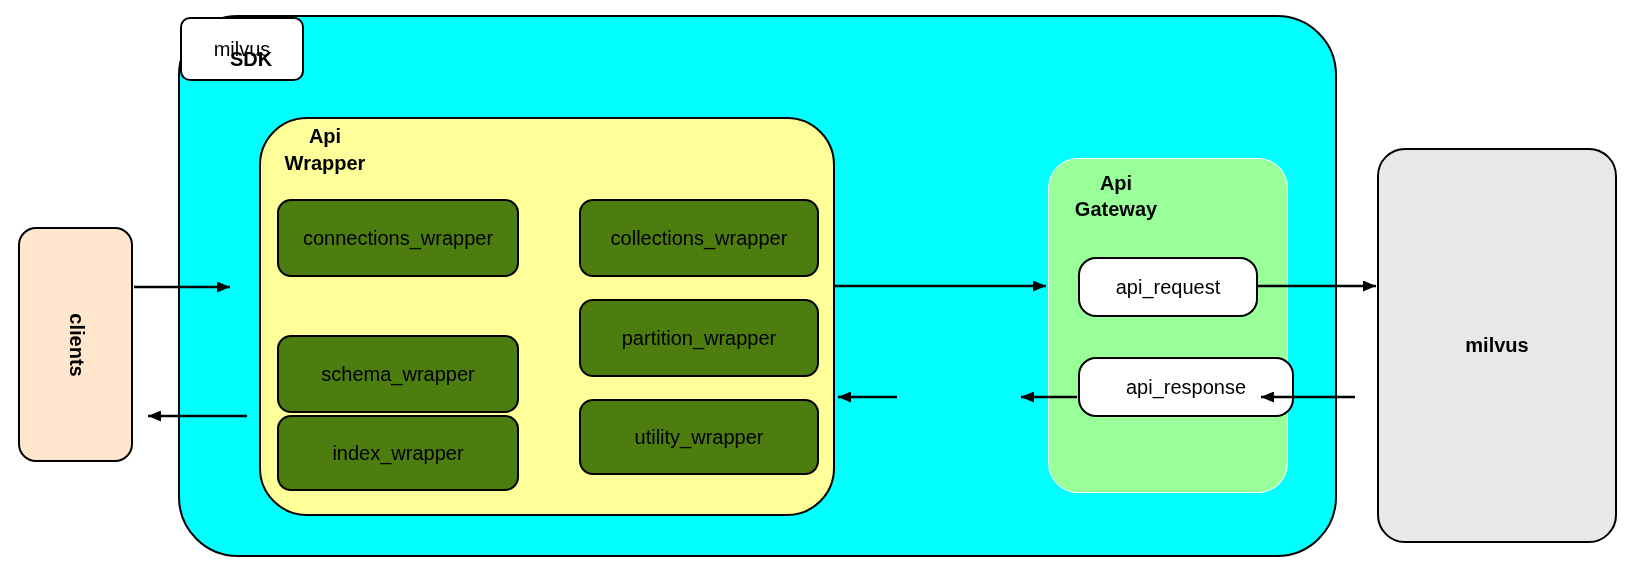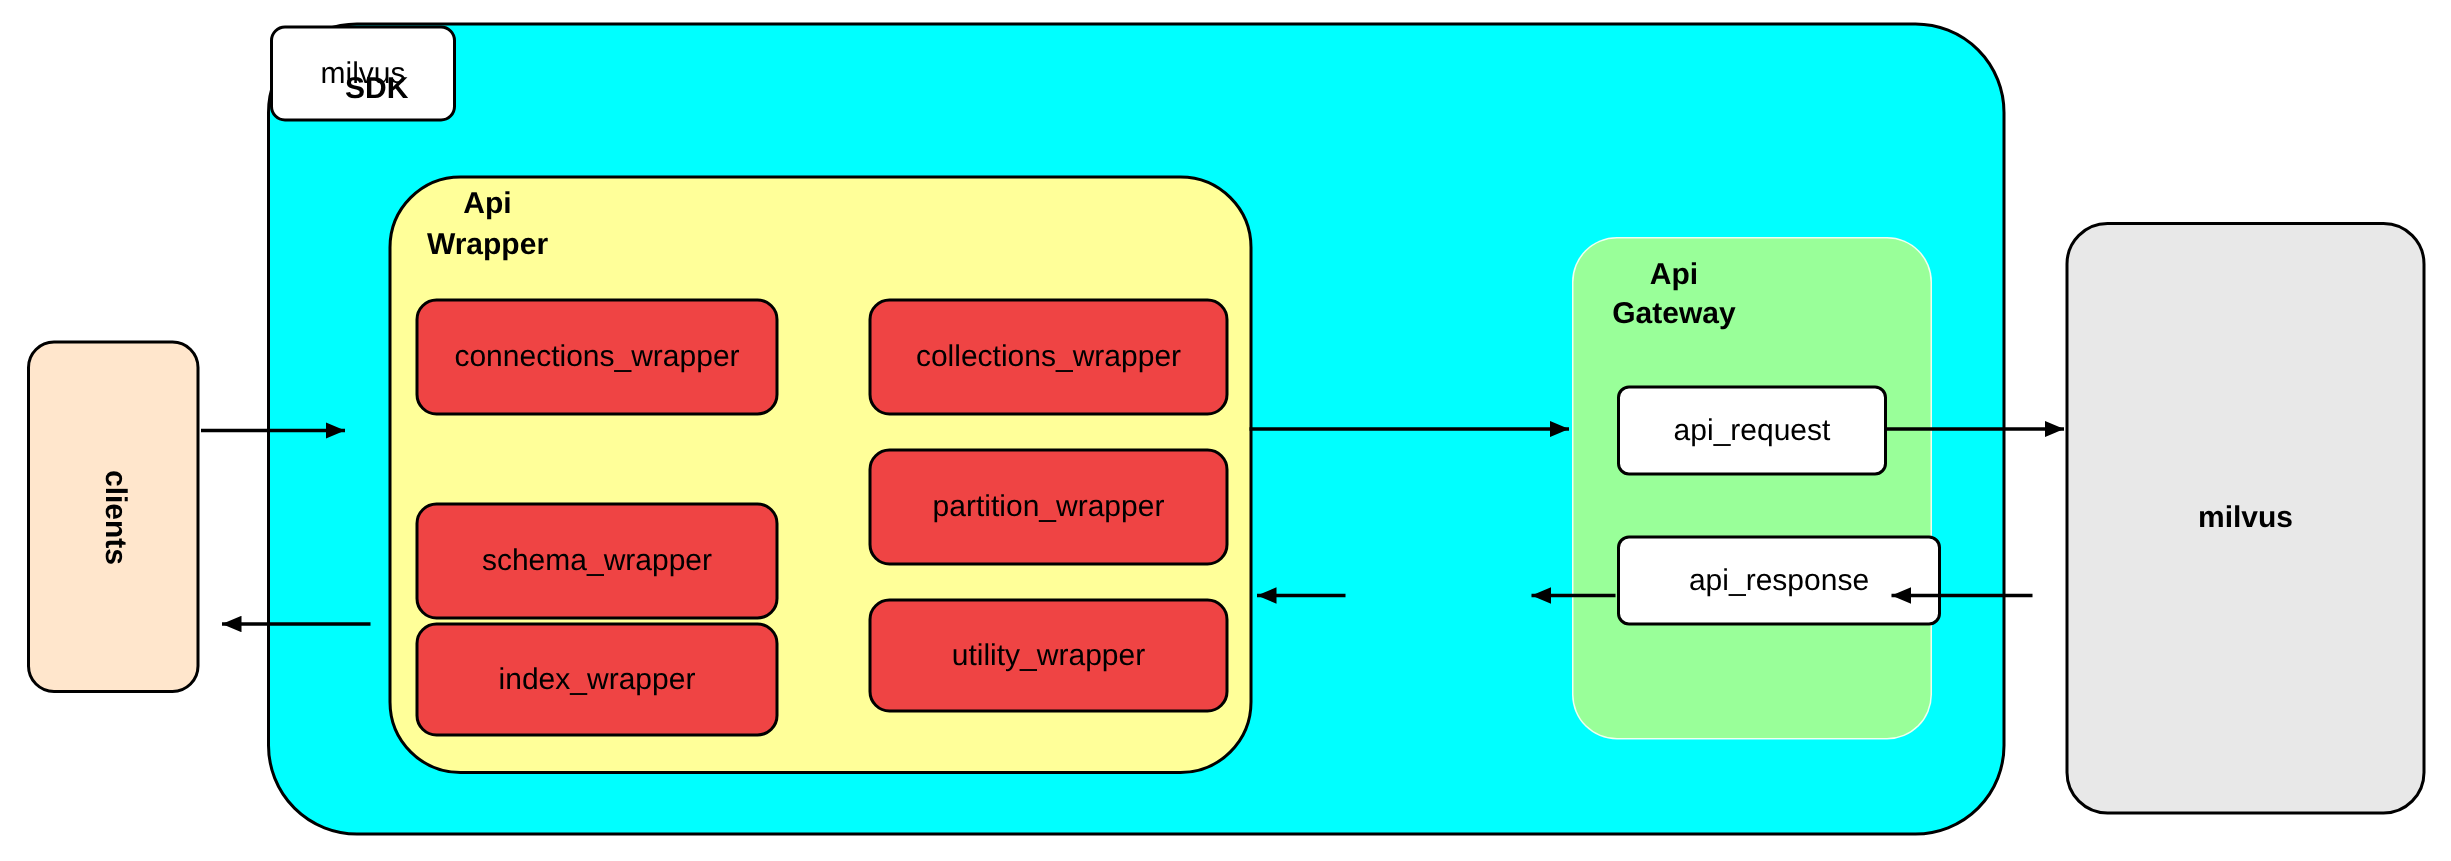--- a/index.html
+++ b/index.html
@@ -21,40 +21,40 @@
   .sdk-label{position:absolute;left:50px;top:31px;font-weight:bold;font-size:20px;}
 
   
   .wrapper{left:79px;top:100px;width:576px;height:399px;background:#FFFF99;
     border:2.5px solid #000;border-radius:48px;}
   .two-line{position:absolute;text-align:center;font-weight:bold;font-size:20px;line-height:27px;}
   .two-line span{display:block;}
   .wrapper-label{left:14px;top:4px;width:100px;}
 
   
-  .module{position:absolute;box-sizing:border-box;background:#ef4444;border:2px solid #000;
+  .module{position:absolute;box-sizing:border-box;background:#4d7c0f;border:2px solid #000;
     border-radius:14px;display:flex;align-items:center;justify-content:center;
     font-size:20px;white-space:nowrap;}
   .m0{left:16px;top:80px;width:242px;height:78px;}
   .m1{left:318px;top:80px;width:240px;height:78px;}
   .m2{left:16px;top:180px;width:242px;height:78px;margin-top:36px;}
   .m3{left:318px;top:180px;width:240px;height:78px;}
   .m4{left:16px;top:280px;width:242px;height:76px;margin-top:16px;}
   .m5{left:318px;top:280px;width:240px;height:76px;}
 
   
   .checker{left:716px;top:349px;width:120px;height:60px;background:#FFFFFF;border:2px solid #000;
     border-radius:10px;display:flex;align-items:center;justify-content:center;font-size:20px;}
 
   
   .gateway{left:868px;top:141px;width:240px;height:335px;background:#99FF99;
     border:1.5px solid rgba(255,255,255,0.85);border-radius:30px;}
   .gateway-label{left:17px;top:11px;width:100px;line-height:26px;}
   .gw-module{position:absolute;box-sizing:border-box;background:#FFFFFF;border:2px solid #000;
-    border-radius:8px;display:flex;align-items:center;justify-content:center;
+    border-radius:18px;display:flex;align-items:center;justify-content:center;
     font-size:20px;white-space:nowrap;text-align:center;}
   .g0{left:29px;top:98px;width:180px;height:60px;}
   .g1{left:29px;top:198px;width:216px;height:60px;}
 
   
   .milvus{left:1377px;top:148px;width:240px;height:395px;background:#E8E8E8;
     border:2.5px solid #000;border-radius:28px;display:flex;align-items:center;justify-content:center;
     font-weight:bold;font-size:20px;}
 
   

